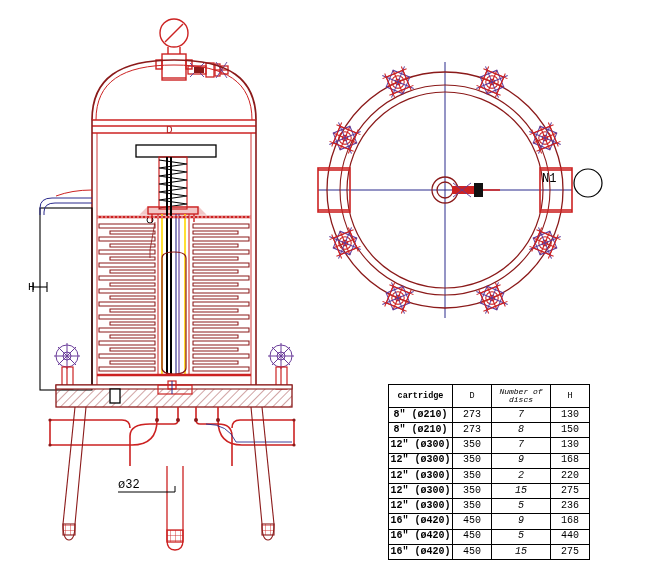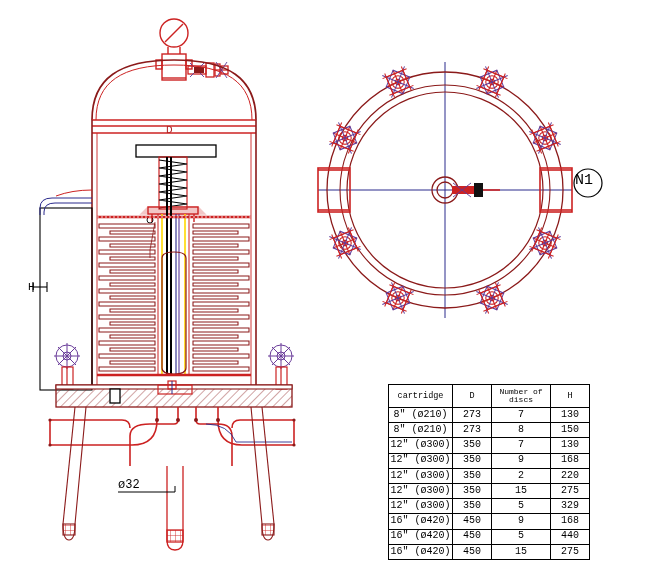--- a/index.html
+++ b/index.html
@@ -23,31 +23,31 @@
     border:1px solid #000000;
     color:#000000;
     text-align:center;
     vertical-align:middle;
     padding:0;
     line-height:1.05;
     font-weight:normal;
   }
   #spec-table th{font-size:8.5px;height:22px;}
   #spec-table td{font-size:10px;height:14.2px;}
-  #spec-table th.c-cart,#spec-table td.c-cart{width:63px;}
+  #spec-table th.c-cart,#spec-table td.c-cart{width:63px;font-weight:bold;}
   #spec-table th.c-d,#spec-table td.c-d{width:38px;}
-  #spec-table th.c-n,#spec-table td.c-n{width:58px;}
+  #spec-table th.c-n,#spec-table td.c-n{width:58px;font-style:italic;}
   #spec-table th.c-h,#spec-table td.c-h{width:38px;}
   #spec-table th.c-n{font-size:8px;}
 
   .lbl{position:absolute;color:#000;font-family:"Liberation Mono",monospace;}
   #label-D{left:166px;top:124px;font-size:11px;color:#b22222;}
   #label-H{left:28px;top:281px;font-size:11px;}
   #label-dia32{left:118px;top:478px;font-size:12px;}
-  #label-N1{left:575px;top:172px;font-size:15px;}
+  #label-N1{left:542px;top:172px;font-size:12px;}
 </style>
 </head>
 <body>
 
 <div id="canvas-root">
 
   <svg class="dwg" viewBox="0 0 664 570">
     <defs>
       <pattern id="hatch" patternUnits="userSpaceOnUse" width="6" height="6" patternTransform="rotate(45)">
         <line x1="0" y1="0" x2="0" y2="6" stroke="#8b1a1a" stroke-width="0.8"></line>
@@ -440,21 +440,21 @@
         <tr>
           <td class="c-cart">12″ (ø300)</td>
           <td class="c-d">350</td>
           <td class="c-n">15</td>
           <td class="c-h">275</td>
         </tr>
         <tr>
           <td class="c-cart">12″ (ø300)</td>
           <td class="c-d">350</td>
           <td class="c-n">5</td>
-          <td class="c-h">329</td>
+          <td class="c-h">236</td>
         </tr>
         <tr>
           <td class="c-cart">16″ (ø420)</td>
           <td class="c-d">450</td>
           <td class="c-n">9</td>
           <td class="c-h">168</td>
         </tr>
         <tr>
           <td class="c-cart">16″ (ø420)</td>
           <td class="c-d">450</td>

